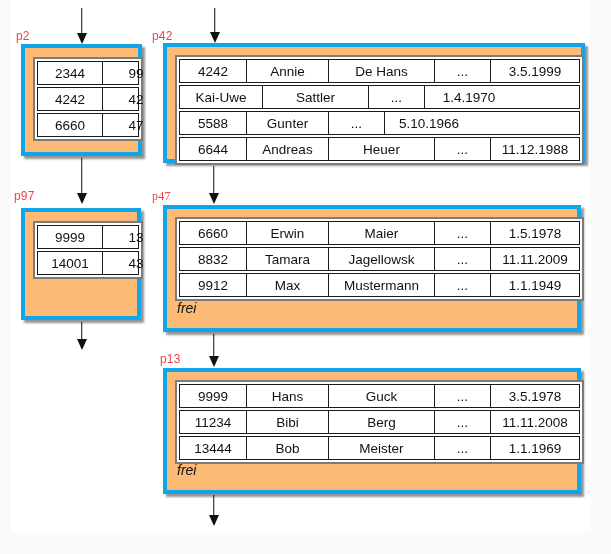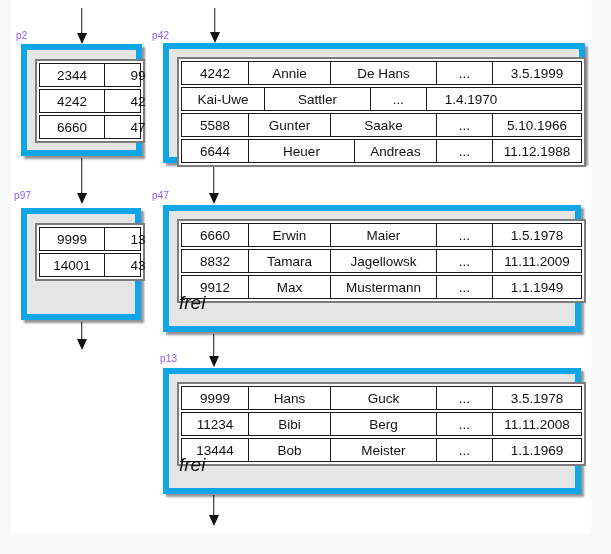--- a/index.html
+++ b/index.html
@@ -8,26 +8,26 @@
     position:relative; width:611px; height:554px;
     background:#f9f9f9; overflow:hidden;
     font-family:"Liberation Sans", sans-serif; color:#111;
   }
   .slide {
     position:absolute; left:11px; top:0; width:580px; height:533px;
     background:#ffffff;
   }
   
   .pagebox {
-    position:absolute; background:#e5e5e5;
-    border:6px solid #0ea5e9;
+    position:absolute; background:#fdba74;
+    border:4px solid #0ea5e9;
     box-shadow:3px 3px 2px rgba(0,0,0,0.42);
   }
   .plabel {
-    position:absolute; font-size:10px; line-height:14px; color:#8b5cf6;
+    position:absolute; font-size:12px; line-height:14px; color:#ef4444;
     letter-spacing:0.2px;
   }
   
   .tbl {
     position:absolute; border:2px solid #7c7c7c; background:#fff; padding:2px;
   }
   .trow {
     display:flex; border:1.5px solid #1a1a1a; margin-bottom:2px; background:#fff;
   }
   .trow:last-child { margin-bottom:0; }
@@ -38,21 +38,21 @@
   .cell:first-child { border-left:none; }
   .s-id  { width:64px; }
   .s-val { width:36px;padding-left:31px; }
   .c-id   { width:66px; }
   .c-fn   { width:82px; }
   .c-ln   { width:106px; }
   .c-dots { width:56px; }
   .c-date { width:89px; }
   .frei {
     position:absolute; left:10px; bottom:12px;
-    font-style:italic; font-size:19px;
+    font-style:italic; font-size:14px;
   }
   
   .arrow { position:absolute; width:13px; }
   .arrow::before {
     content:""; position:absolute; left:50%; transform:translateX(-50%);
     top:0; bottom:9px; width:1.5px; background:#111;
   }
   .arrow::after {
     content:""; position:absolute; left:50%; transform:translateX(-50%);
     bottom:0; width:0; height:0;
@@ -70,21 +70,21 @@
   <div class="arrow" style="left:208px; top:8px;   height:35px;"></div>
   <div class="arrow" style="left:75px;  top:158px; height:46px;"></div>
   <div class="arrow" style="left:207px; top:166px; height:38px;"></div>
   <div class="arrow" style="left:75px;  top:322px; height:28px;"></div>
   <div class="arrow" style="left:207px; top:334px; height:33px;"></div>
   <div class="arrow" style="left:207px; top:495px; height:31px;"></div>
 
   <span class="plabel" style="left:16px;  top:29px;">p2</span>
   <span class="plabel" style="left:152px; top:29px;">p42</span>
   <span class="plabel" style="left:14px;  top:189px;">p97</span>
-  <span class="plabel" style="left:152px; top:189px;">p47</span>
+  <span class="plabel" style="left:152px; top:189px;font-family:Liberation Serif, serif;">p47</span>
   <span class="plabel" style="left:160px; top:352px;">p13</span>
 
   <div class="pagebox" style="left:21px; top:44px; width:121px; height:112px;">
     <div class="tbl" style="left:8px; top:9px;">
       <div class="trow">
         <div class="cell s-id">2344</div>
         <div class="cell s-val">99</div>
       </div>
       <div class="trow">
         <div class="cell s-id">4242</div>
@@ -108,28 +108,27 @@
       </div>
       <div class="trow">
         <div class="cell c-fn">Kai-Uwe</div>
         <div class="cell c-ln">Sattler</div>
         <div class="cell c-dots">...</div>
         <div class="cell c-date">1.4.1970</div>
       </div>
       <div class="trow">
         <div class="cell c-id">5588</div>
         <div class="cell c-fn">Gunter</div>
-        <div class="cell c-ln">Saake</div>
         <div class="cell c-dots">...</div>
         <div class="cell c-date">5.10.1966</div>
       </div>
       <div class="trow">
         <div class="cell c-id">6644</div>
+        <div class="cell c-fn">Andreas</div>
         <div class="cell c-ln">Heuer</div>
-        <div class="cell c-fn">Andreas</div>
         <div class="cell c-dots">...</div>
         <div class="cell c-date">11.12.1988</div>
       </div>
     </div>
   </div>
 
   <div class="pagebox" style="left:21px; top:208px; width:120px; height:112px;">
     <div class="tbl" style="left:8px; top:9px;">
       <div class="trow">
         <div class="cell s-id">9999</div>

